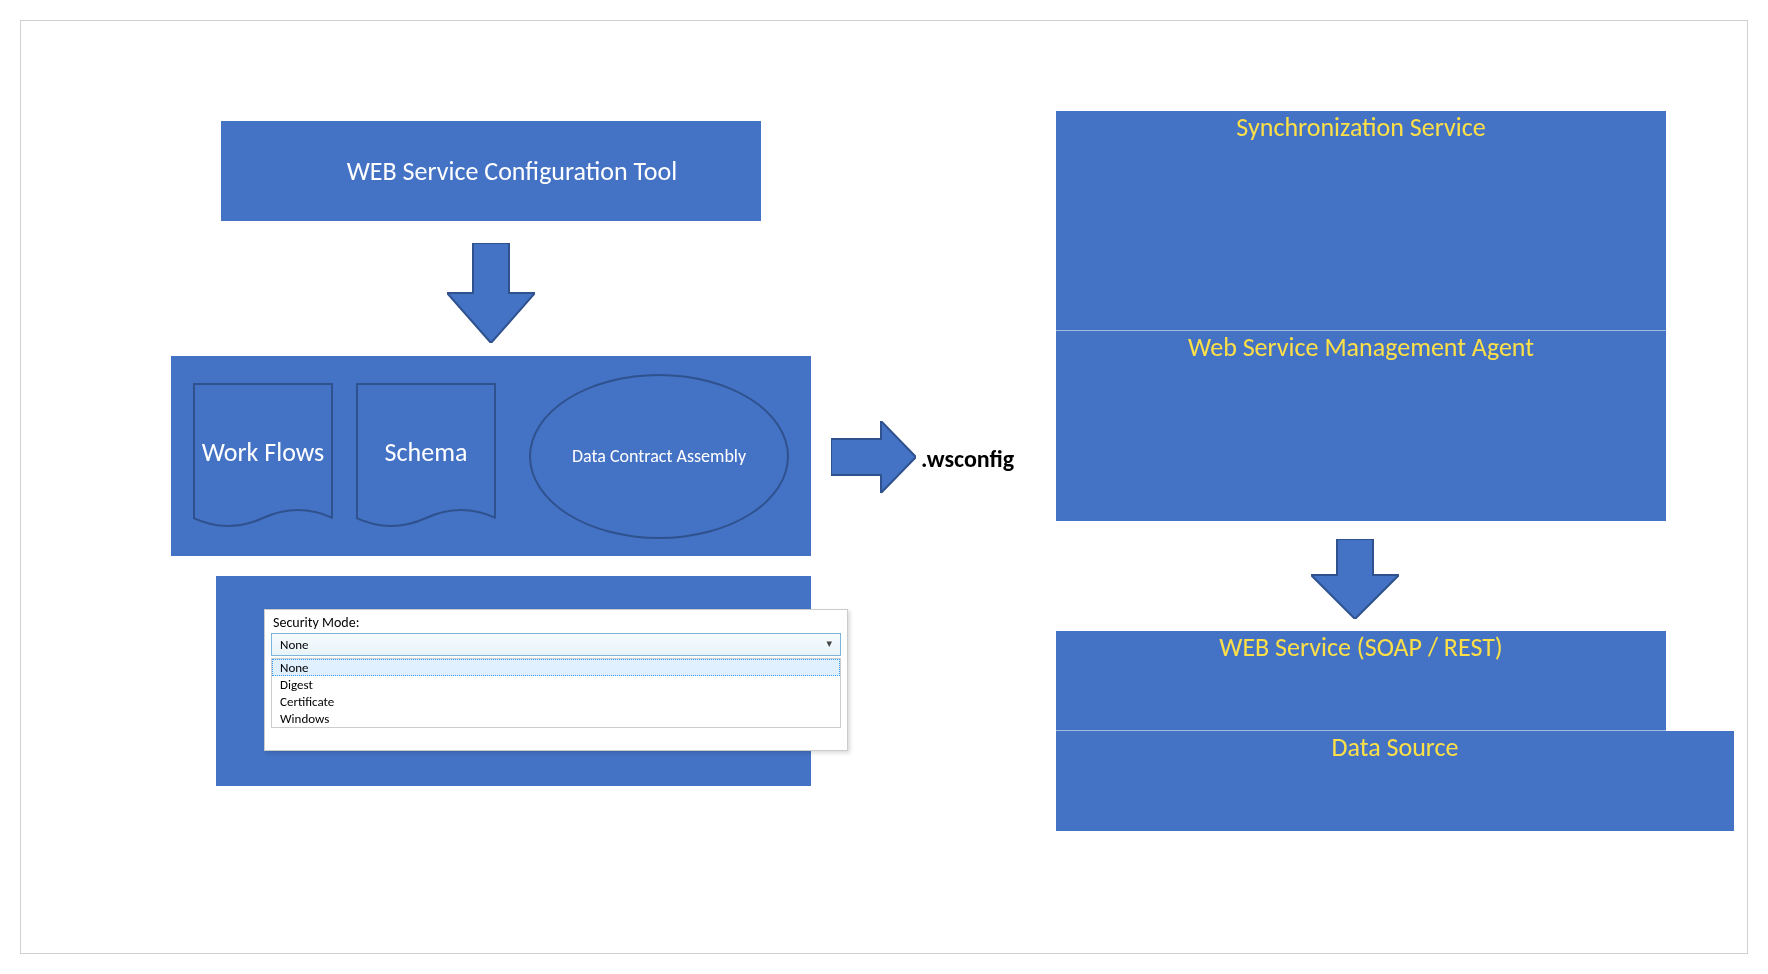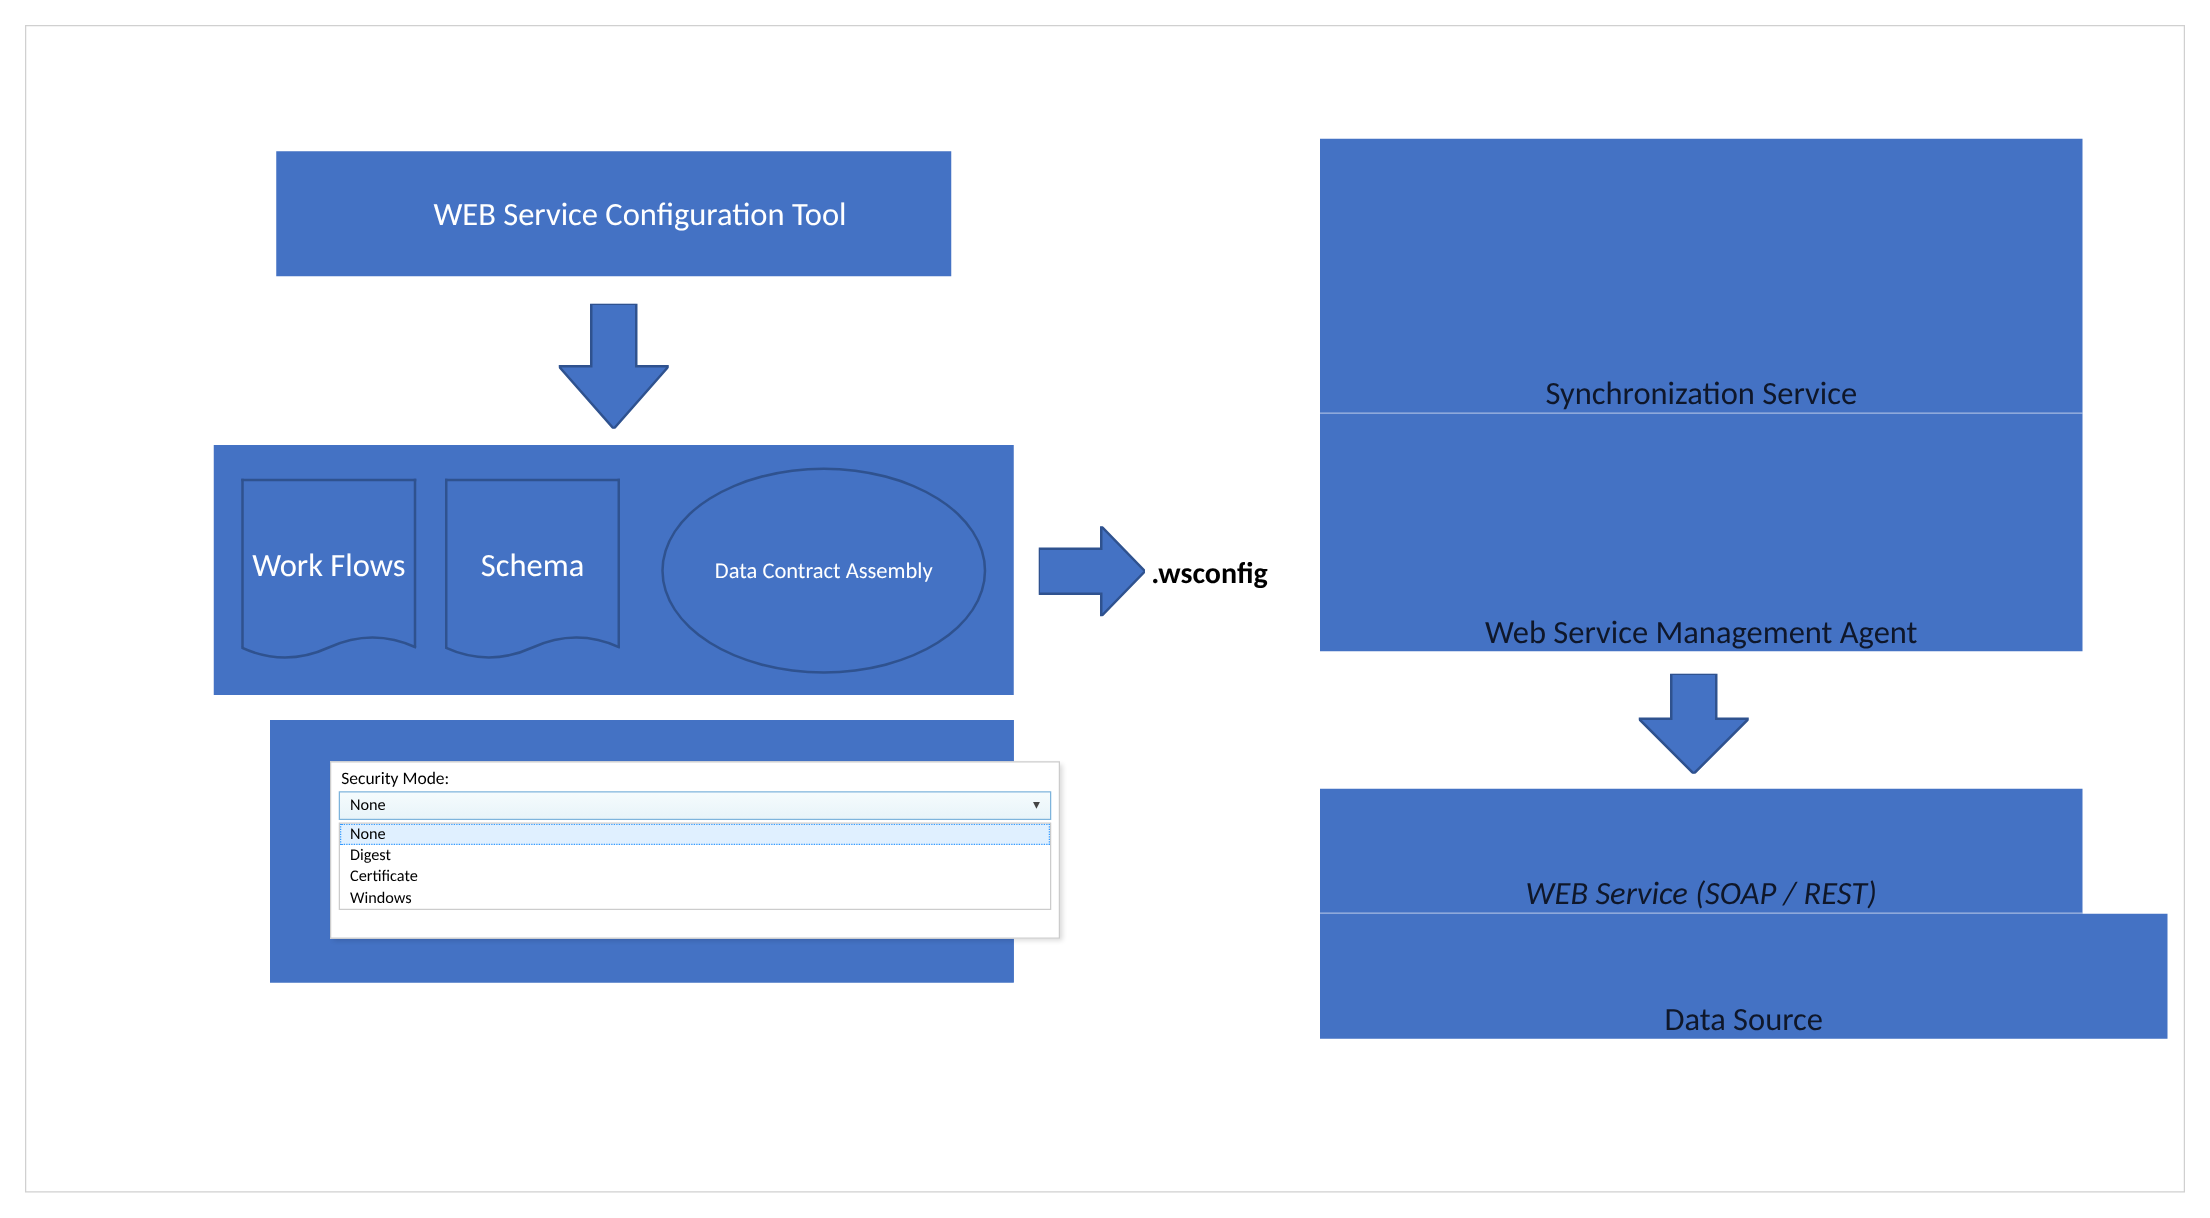--- a/index.html
+++ b/index.html
@@ -165,23 +165,23 @@
       position: absolute;
       left: 900px;
       top: 423px;
       font-size: 24px;
       font-weight: bold;
       color: #000000;
     }
     .stack-box {
       position: absolute;
       background: #4472c4;
-      color: #0f172a;
-      display: flex;
-      align-items: flex-end;
+      color: #fde047;
+      display: flex;
+      align-items: flex-start;
       justify-content: center;
       text-align: center;
       font-size: 26px;
       border-bottom: 1px solid rgba(255,255,255,0.5);
     }
     .sync-service {
       left: 1035px;
       top: 90px;
       width: 610px;
       height: 220px;
@@ -196,21 +196,20 @@
     .arrow-down-2 {
       position: absolute;
       left: 1290px;
       top: 518px;
     }
     .web-service {
       left: 1035px;
       top: 610px;
       width: 610px;
       height: 100px;
-      font-style: italic;
     }
     .data-source {
       left: 1035px;
       top: 710px;
       width: 678px;
       height: 100px;
       border-bottom: none;
     }
   </style>
 </head>

